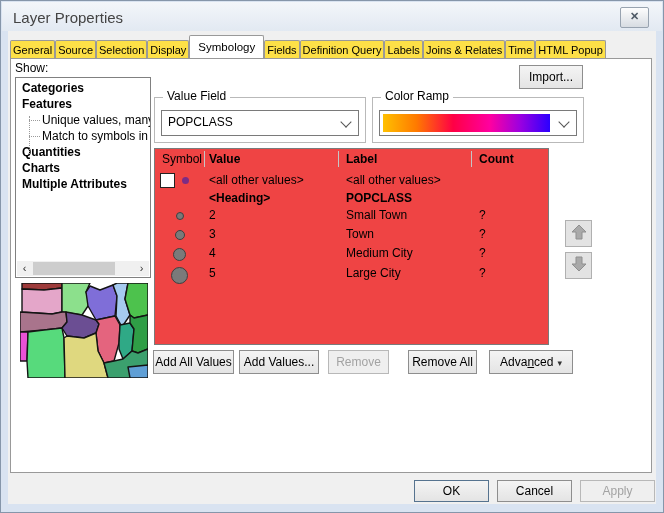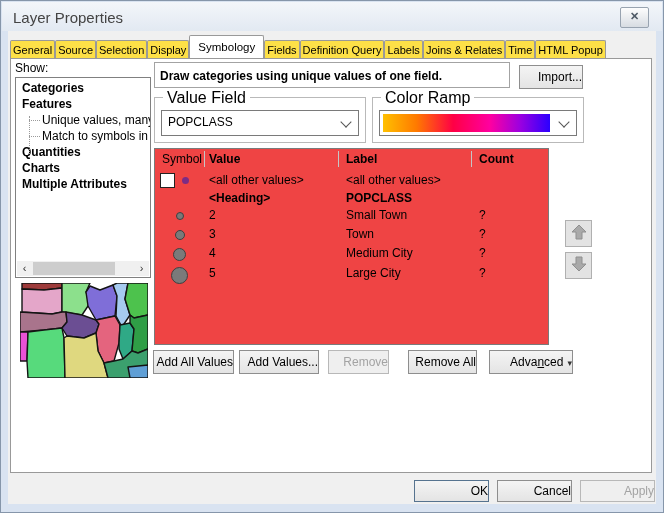--- a/index.html
+++ b/index.html
@@ -27,26 +27,26 @@
   .titem.selected .tsel{background:#e9e9e9;outline:1px dotted #adadad;}
   .vline{position:absolute;left:13px;top:38px;height:40px;border-left:1px dotted #9a9a9a;}
   .tscroll{position:absolute;left:1px;right:1px;bottom:1px;height:15px;background:#f0f0f0;}
   .tscroll .arr{position:absolute;top:0;width:15px;height:15px;text-align:center;line-height:14px;font-size:11px;color:#333;cursor:default;}
   .arr.left{left:0;} .arr.right{right:0;}
   .thumb{position:absolute;left:16px;top:1px;width:82px;height:13px;background:#cdcdcd;}
 
   .mappreview{position:absolute;left:9px;top:224px;width:128px;height:95px;}
 
   .descbox{position:absolute;left:143px;top:3px;width:356px;height:26px;border:1px solid #a3a3a3;background:#fff;font-weight:bold;line-height:26px;padding-left:5px;box-sizing:border-box;white-space:nowrap;}
-  .btn{position:absolute;background:linear-gradient(#f4f4f4,#e4e4e4);border:1px solid #8e8e8e;text-align:right;font-size:12px;color:#000;cursor:default;box-sizing:border-box;}
+  .btn{position:absolute;background:linear-gradient(#f4f4f4,#e4e4e4);border:1px solid #8e8e8e;text-align:center;font-size:12px;color:#000;cursor:default;box-sizing:border-box;}
   .btn.disabled{color:#a3a3a3;border-color:#b8b8b8;background:#efefef;}
   .import-btn{left:508px;top:6px;width:64px;height:24px;line-height:22px;}
 
   .group{position:absolute;border:1px solid #b9b9b9;background:#fff;}
-  .group .glabel{position:absolute;top:-9px;left:8px;background:#fff;padding:0 4px;font-size:16px;}
+  .group .glabel{position:absolute;top:-9px;left:8px;background:#fff;padding:0 4px;font-size:12px;}
   .group-vf{left:143px;top:38px;width:210px;height:44px;}
   .group-cr{left:361px;top:38px;width:210px;height:44px;}
   .combo{position:absolute;left:6px;right:6px;top:12px;height:24px;border:1px solid #7a7a7a;background:#fff;}
   .combo .ctext{position:absolute;left:6px;top:4px;}
   .chev{position:absolute;right:8px;top:7px;width:7px;height:7px;border-right:1.5px solid #555;border-bottom:1.5px solid #555;transform:rotate(45deg);}
   .rampwrap{position:absolute;left:3px;top:3px;right:26px;bottom:3px;}
   .rampwrap svg{display:block;width:100%;height:100%;}
 
   
   .vtable{position:absolute;left:143px;top:89px;width:393px;height:195px;border:1px solid #7a7a7a;background:#ef4444;}
@@ -132,21 +132,20 @@
             <polygon points="110,32 114,35 128,32 128,66 118,70 112,68 114,46 110,40" fill="#2f9e46"></polygon>
             <polygon points="0,49 8,49 7,78 0,78" fill="#ea52d6"></polygon>
             <polygon points="8,49 24,47 42,45 44,55 45,95 8,95 7,78" fill="#57da7c"></polygon>
             <polygon points="44,55 47,53 64,55 76,50 78,68 84,80 88,95 45,95" fill="#dfd87f"></polygon>
             <polygon points="84,80 94,78 103,76 112,68 118,70 128,66 128,95 88,95" fill="#3ba06e"></polygon>
             <polygon points="108,84 128,82 128,95 110,95" fill="#5f9fd6"></polygon>
           </g>
         </svg>
       </div>
 
-      <div class="descbox">Draw categories using unique values of one field.</div>
       <div class="btn import-btn">Import...</div>
 
       <div class="group group-vf">
         <span class="glabel">Value Field</span>
         <div class="combo">
           <span class="ctext">POPCLASS</span>
           <span class="chev"></span>
         </div>
       </div>
 

